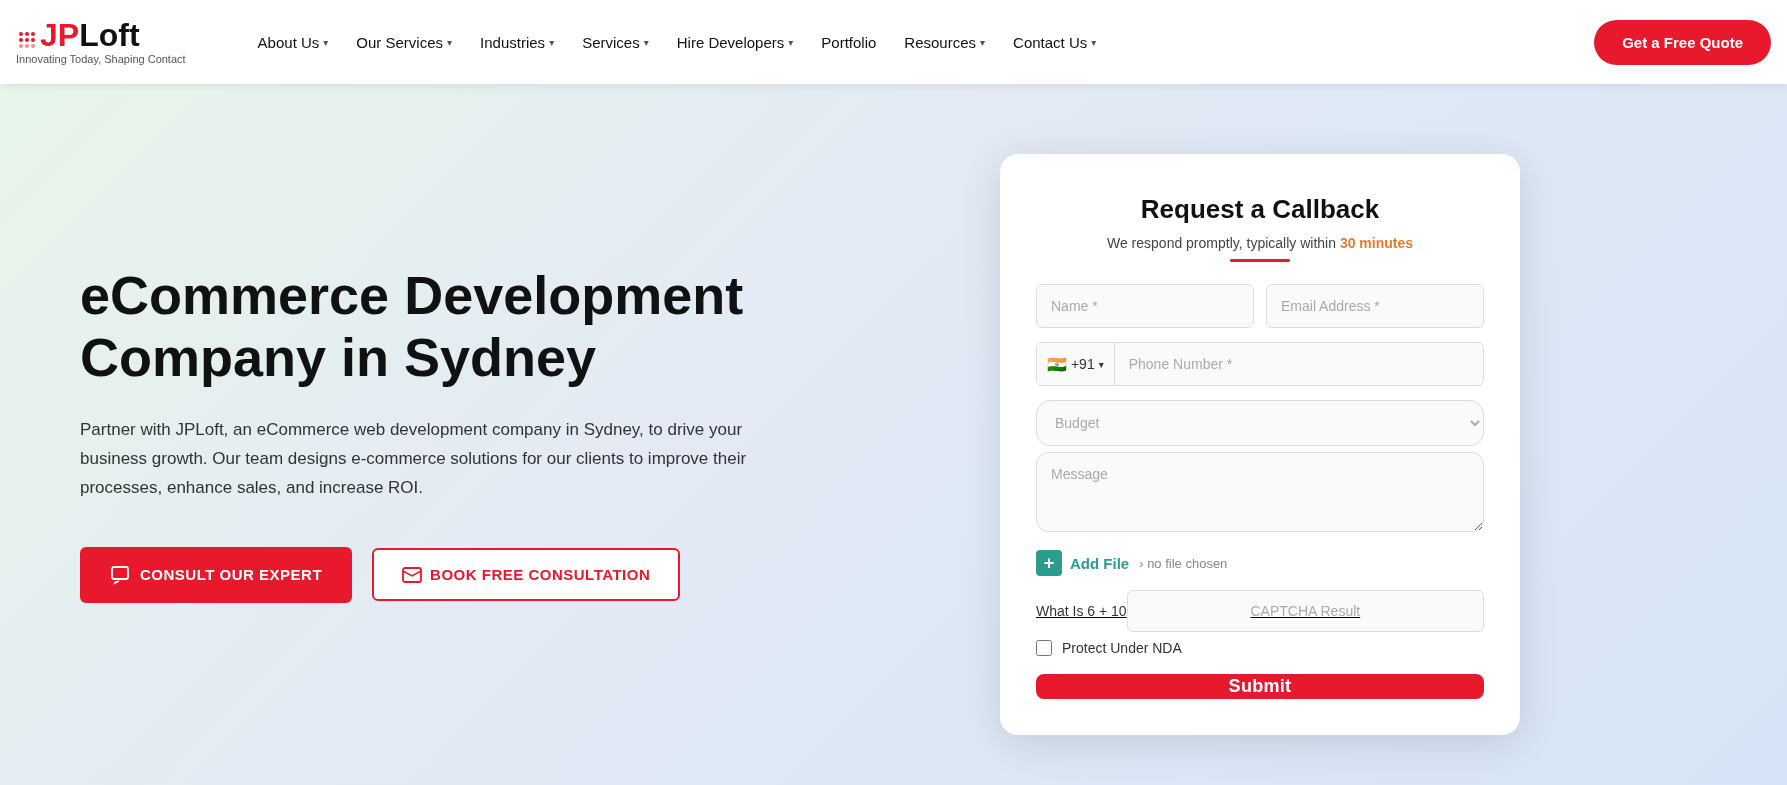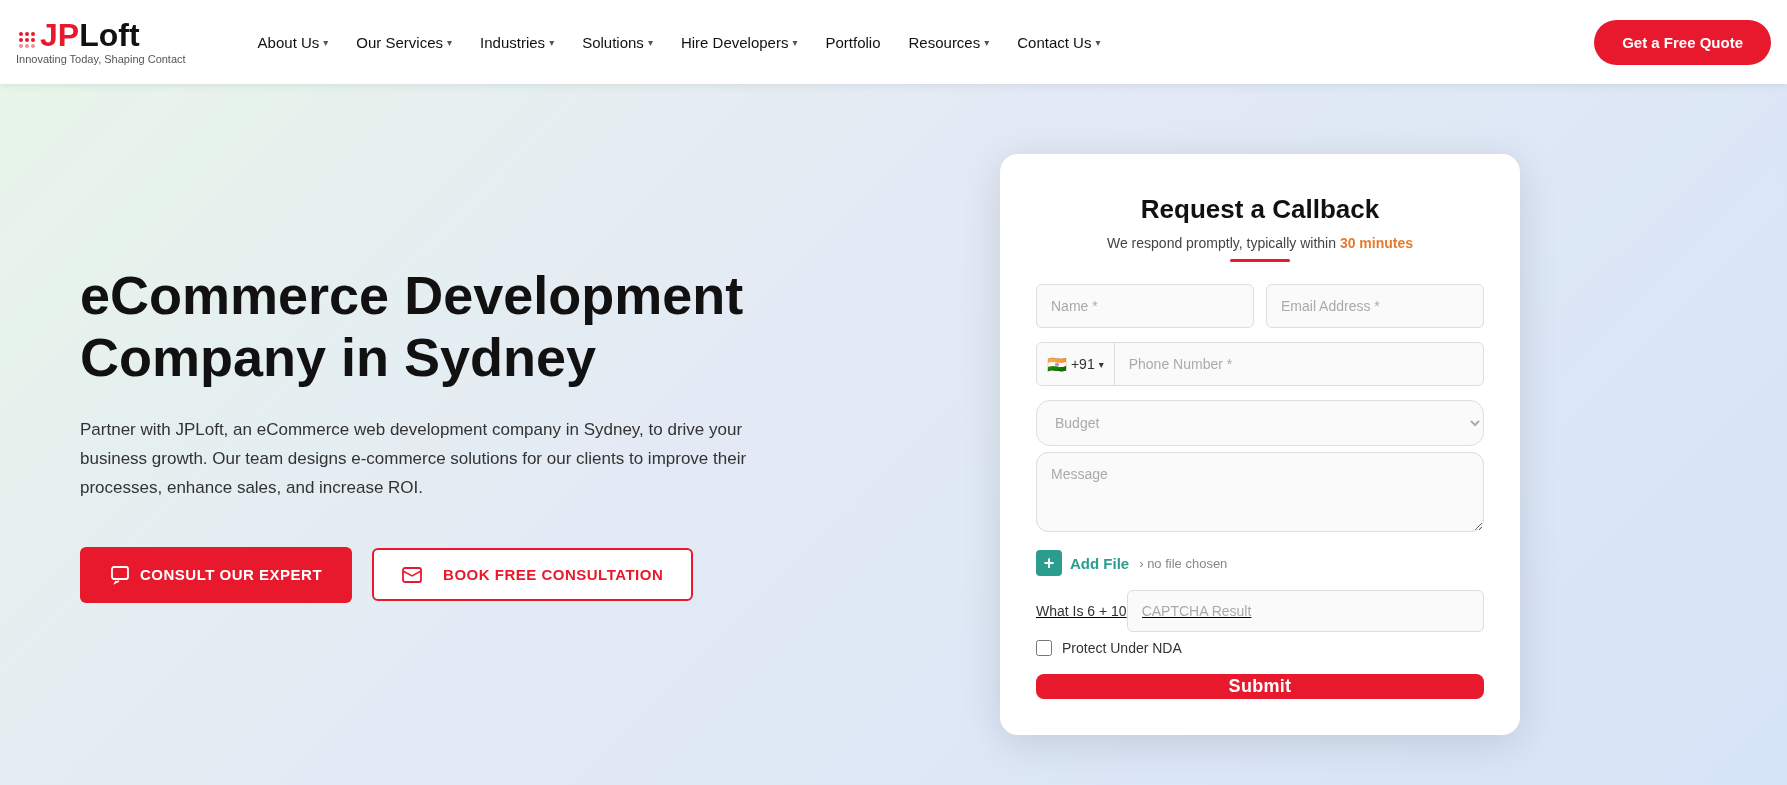--- a/index.html
+++ b/index.html
@@ -134,21 +134,21 @@
       background: #fff;
       color: #e8192c;
       border: 2px solid #e8192c;
       border-radius: 6px;
       padding: 16px 28px;
       font-size: 15px;
       font-weight: 700;
       cursor: pointer;
       display: flex;
       align-items: center;
-      gap: 21px;
+      gap: 8px;
       letter-spacing: 0.5px;
       text-transform: uppercase;
     }
 
     
     .hero-right {
       width: 520px;
       min-width: 500px;
       background: #fff;
       border-radius: 18px;
@@ -308,20 +308,21 @@
     }
     .captcha-input {
       flex: 1;
       border: 1.5px solid #ddd;
       border-radius: 6px;
       padding: 12px 14px;
       font-size: 14px;
       color: #aaa;
       background: #fafafa;
       outline: none;
+      text-align: center;
     }
     .captcha-input::placeholder { color: #aaa; }
 
     .nda-row {
       display: flex;
       align-items: center;
       gap: 10px;
       margin-bottom: 18px;
     }
     .nda-checkbox {
@@ -379,21 +380,21 @@
     </div>
     <div class="nav-item">
       <span>Our Services</span>
       <span class="nav-chevron">▾</span>
     </div>
     <div class="nav-item">
       <span>Industries</span>
       <span class="nav-chevron">▾</span>
     </div>
     <div class="nav-item">
-      <span>Solutions</span>
+      <span>Services</span>
       <span class="nav-chevron">▾</span>
     </div>
     <div class="nav-item">
       <span>Hire Developers</span>
       <span class="nav-chevron">▾</span>
     </div>
     <div class="nav-item nav-portfolio">
       <span>Portfolio</span>
     </div>
     <div class="nav-item">

